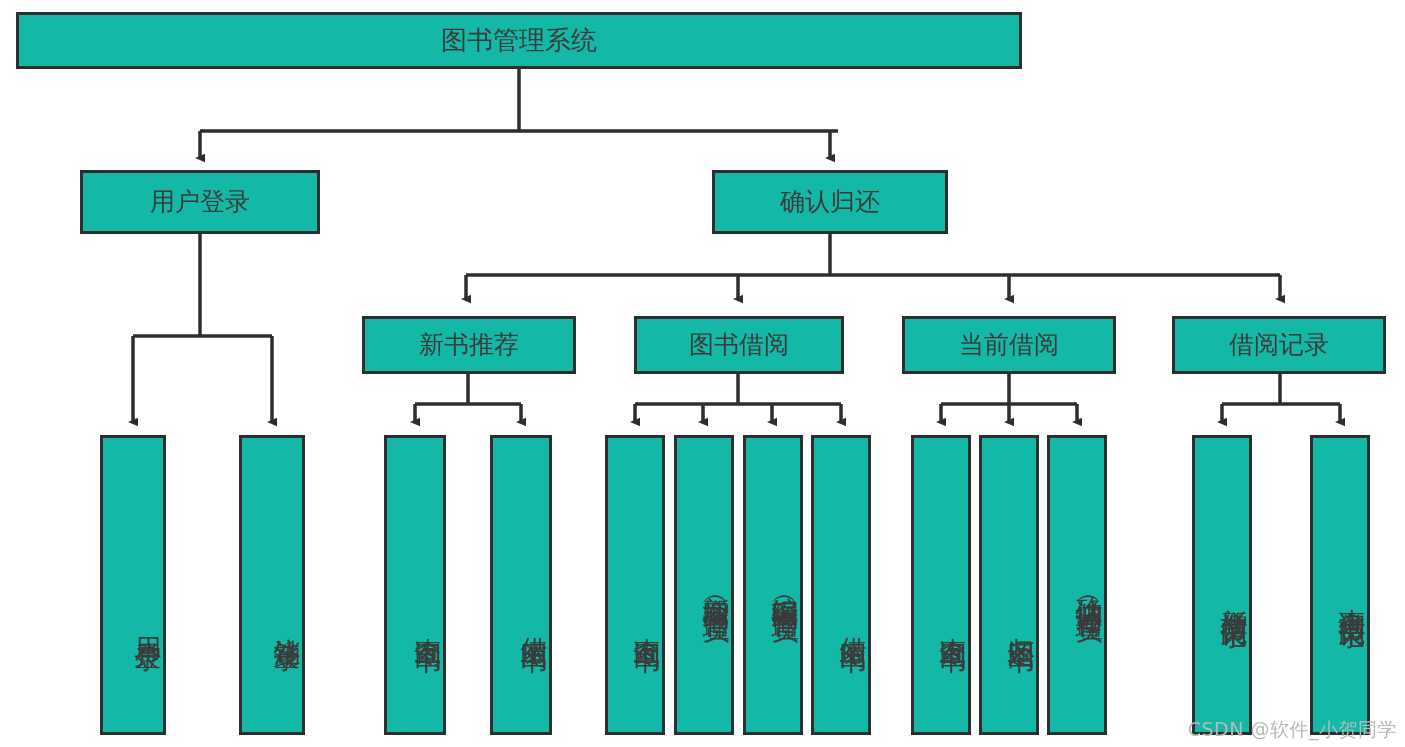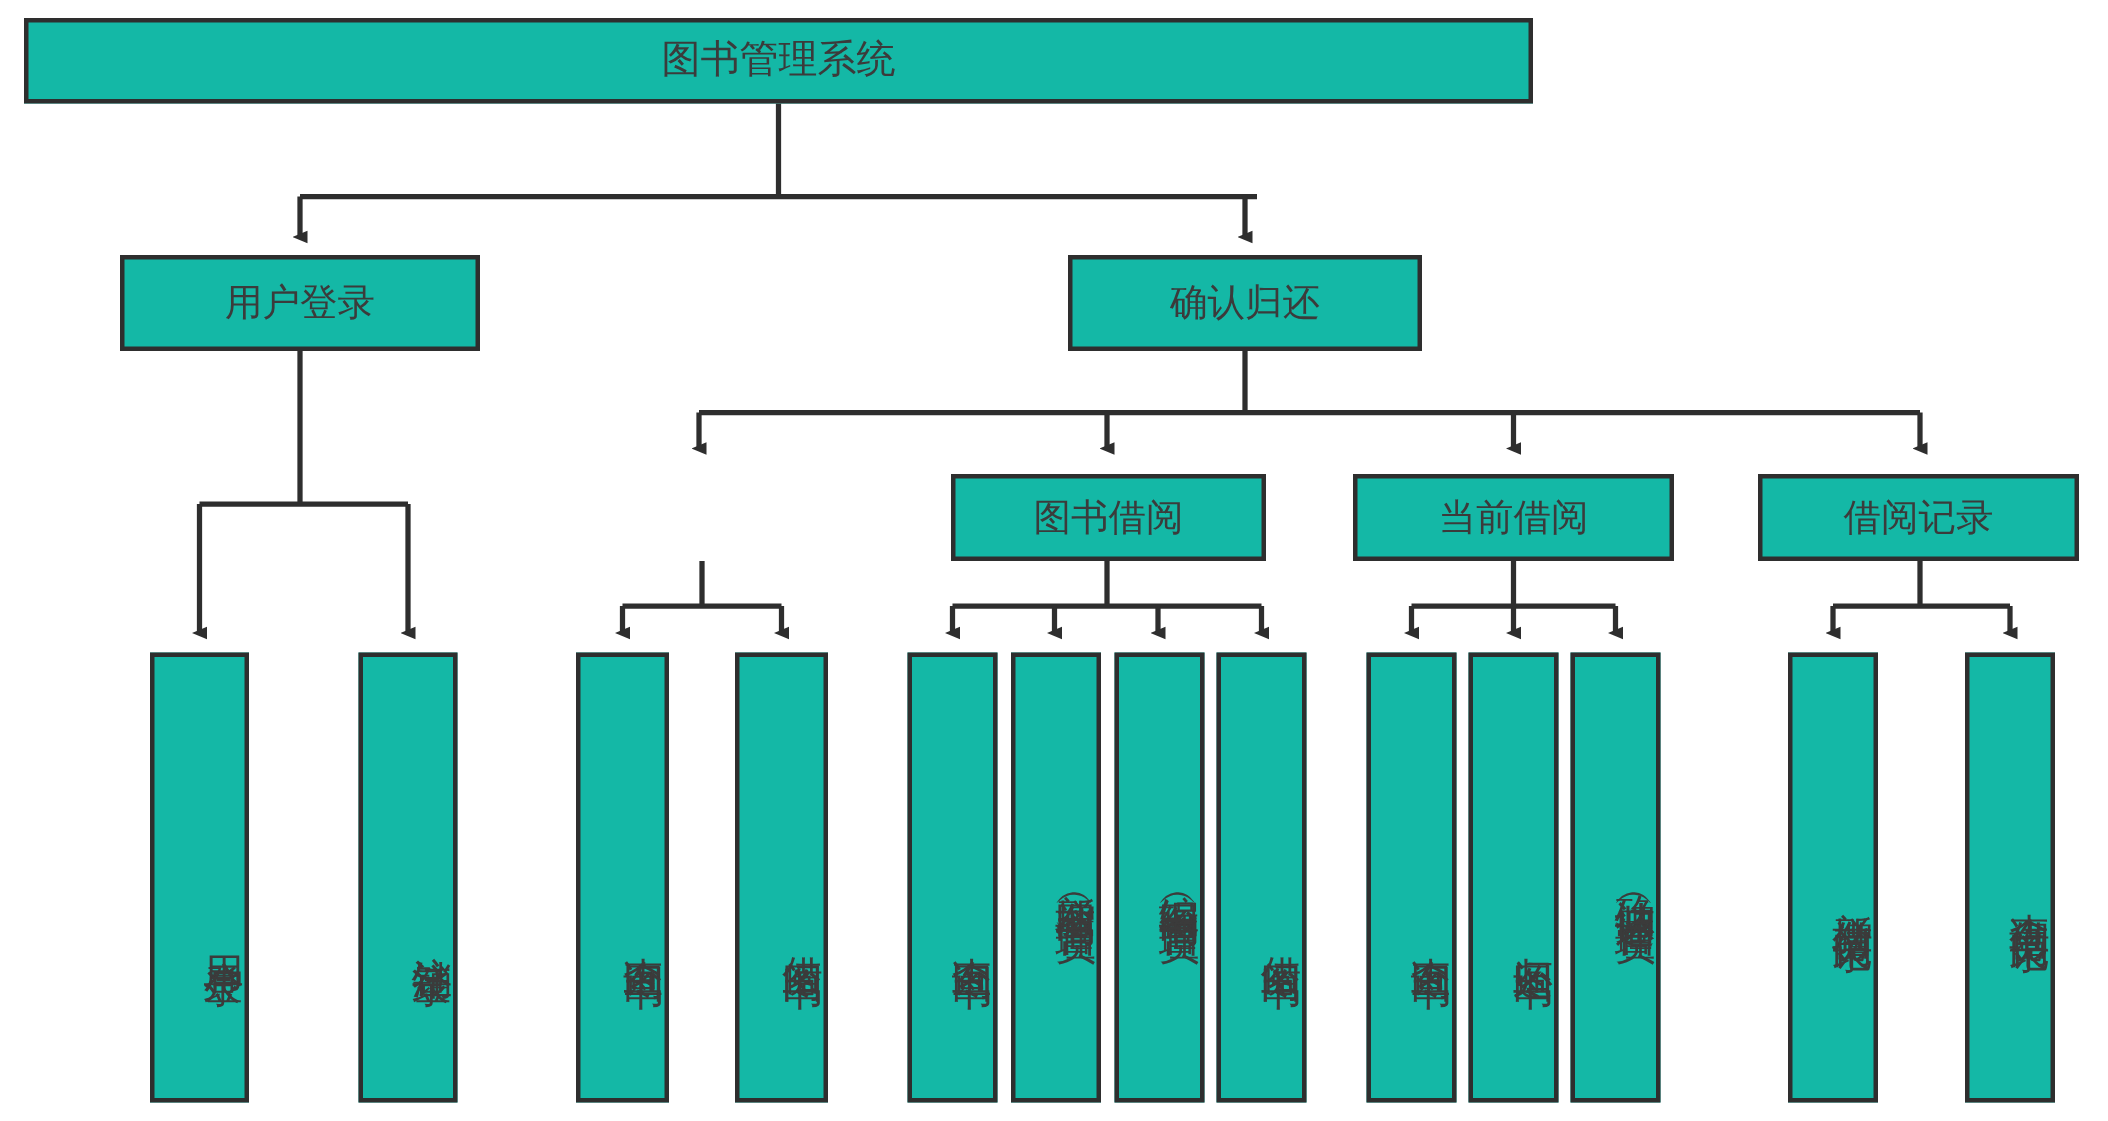--- a/index.html
+++ b/index.html
@@ -122,20 +122,21 @@
       <path d="M1222,404 L1222,422" marker-end="url(#arrow)"></path>
       <path d="M1340,404 L1340,422" marker-end="url(#arrow)"></path>
     </g>
   </svg>
 
   <div class="node node-root" style="left:16px; top:12px; width:1006px; height:57px;">图书管理系统</div>
 
   <div class="node node-h" style="left:80px; top:170px; width:240px; height:64px;">用户登录</div>
   <div class="node node-h" style="left:712px; top:170px; width:236px; height:64px;">确认归还</div>
 
+  <div class="node node-h" style="left:362px; top:316px; width:214px; height:58px;">新书推荐</div>
   <div class="node node-h" style="left:634px; top:316px; width:210px; height:58px;text-align:center;">图书借阅</div>
   <div class="node node-h" style="left:1172px; top:316px; width:214px; height:58px;">借阅记录</div>
   <div class="node node-h" style="left:902px; top:316px; width:214px; height:58px;">当前借阅</div>
 
   <div class="node node-v" style="left:100px; top:435px; width:66px; height:300px; padding-top:74px;">用户登录</div>
   <div class="node node-v" style="left:239px; top:435px; width:66px; height:300px; padding-top:74px;">注销登录</div>
 
   <div class="node node-v" style="left:384px; top:435px; width:62px; height:300px; padding-top:74px;">查询图书</div>
   <div class="node node-v" style="left:490px; top:435px; width:62px; height:300px; padding-top:74px;">借阅图书</div>
 
@@ -144,14 +145,15 @@
   <div class="node node-v tall-text" style="left:743px; top:435px; width:60px; height:300px; padding-top:6px;">编辑图书（管理员）</div>
   <div class="node node-v" style="left:811px; top:435px; width:60px; height:300px; padding-top:74px;">借阅图书</div>
 
   <div class="node node-v" style="left:911px; top:435px; width:60px; height:300px; padding-top:74px;">查询图书</div>
   <div class="node node-v" style="left:979px; top:435px; width:60px; height:300px; padding-top:74px;">归还图书</div>
   <div class="node node-v tall-text" style="left:1047px; top:435px; width:60px; height:300px; padding-top:6px;">确认归还（管理员）</div>
 
   <div class="node node-v" style="left:1192px; top:435px; width:60px; height:300px; padding-top:22px;">新增借阅记录</div>
   <div class="node node-v" style="left:1310px; top:435px; width:60px; height:300px; padding-top:22px;">查询借阅记录</div>
 
+  <div class="watermark">CSDN @软件_小贺同学</div>
 
 </div>
 
 </body></html>

